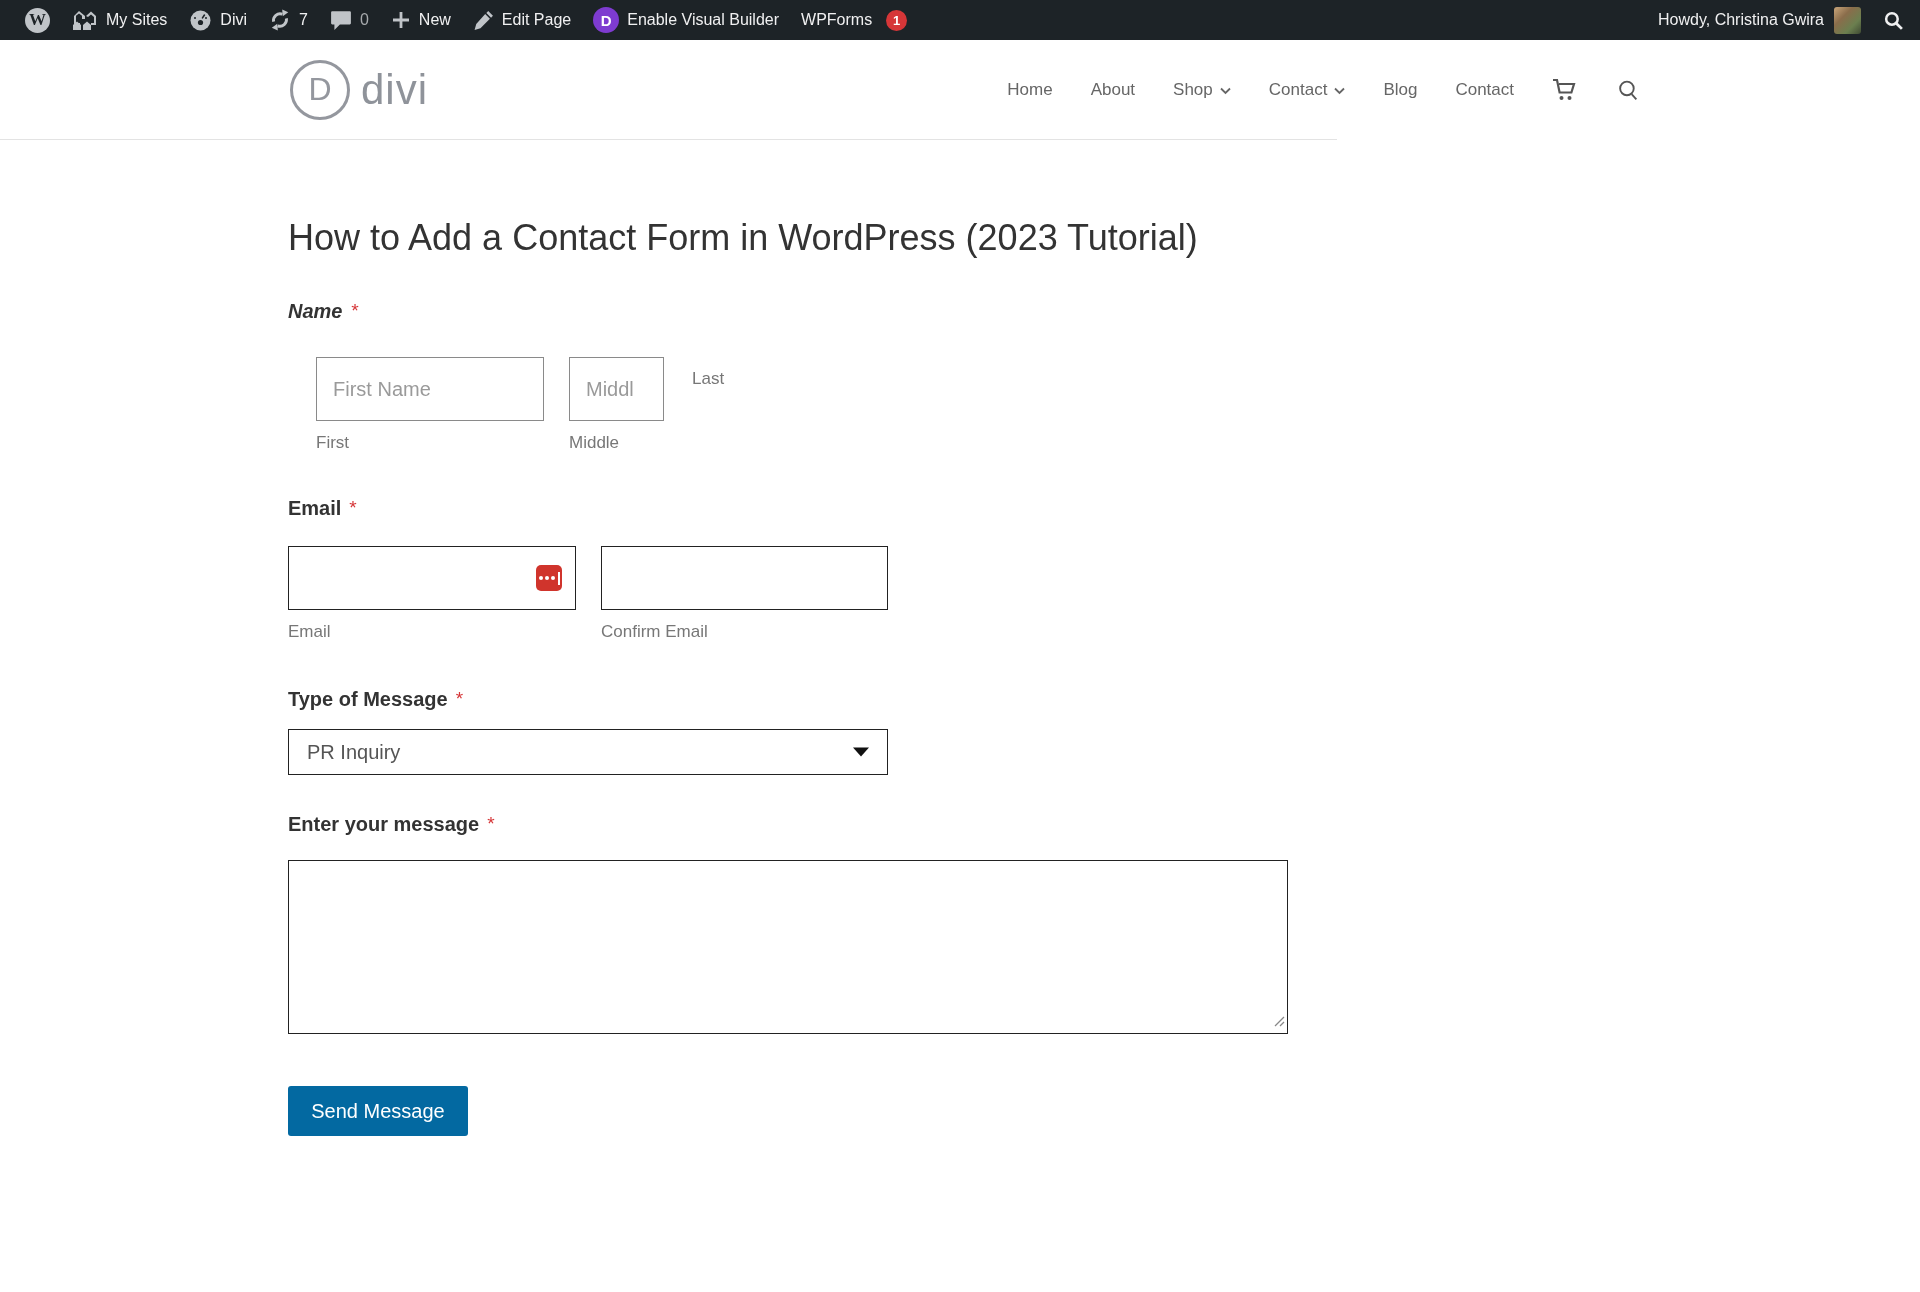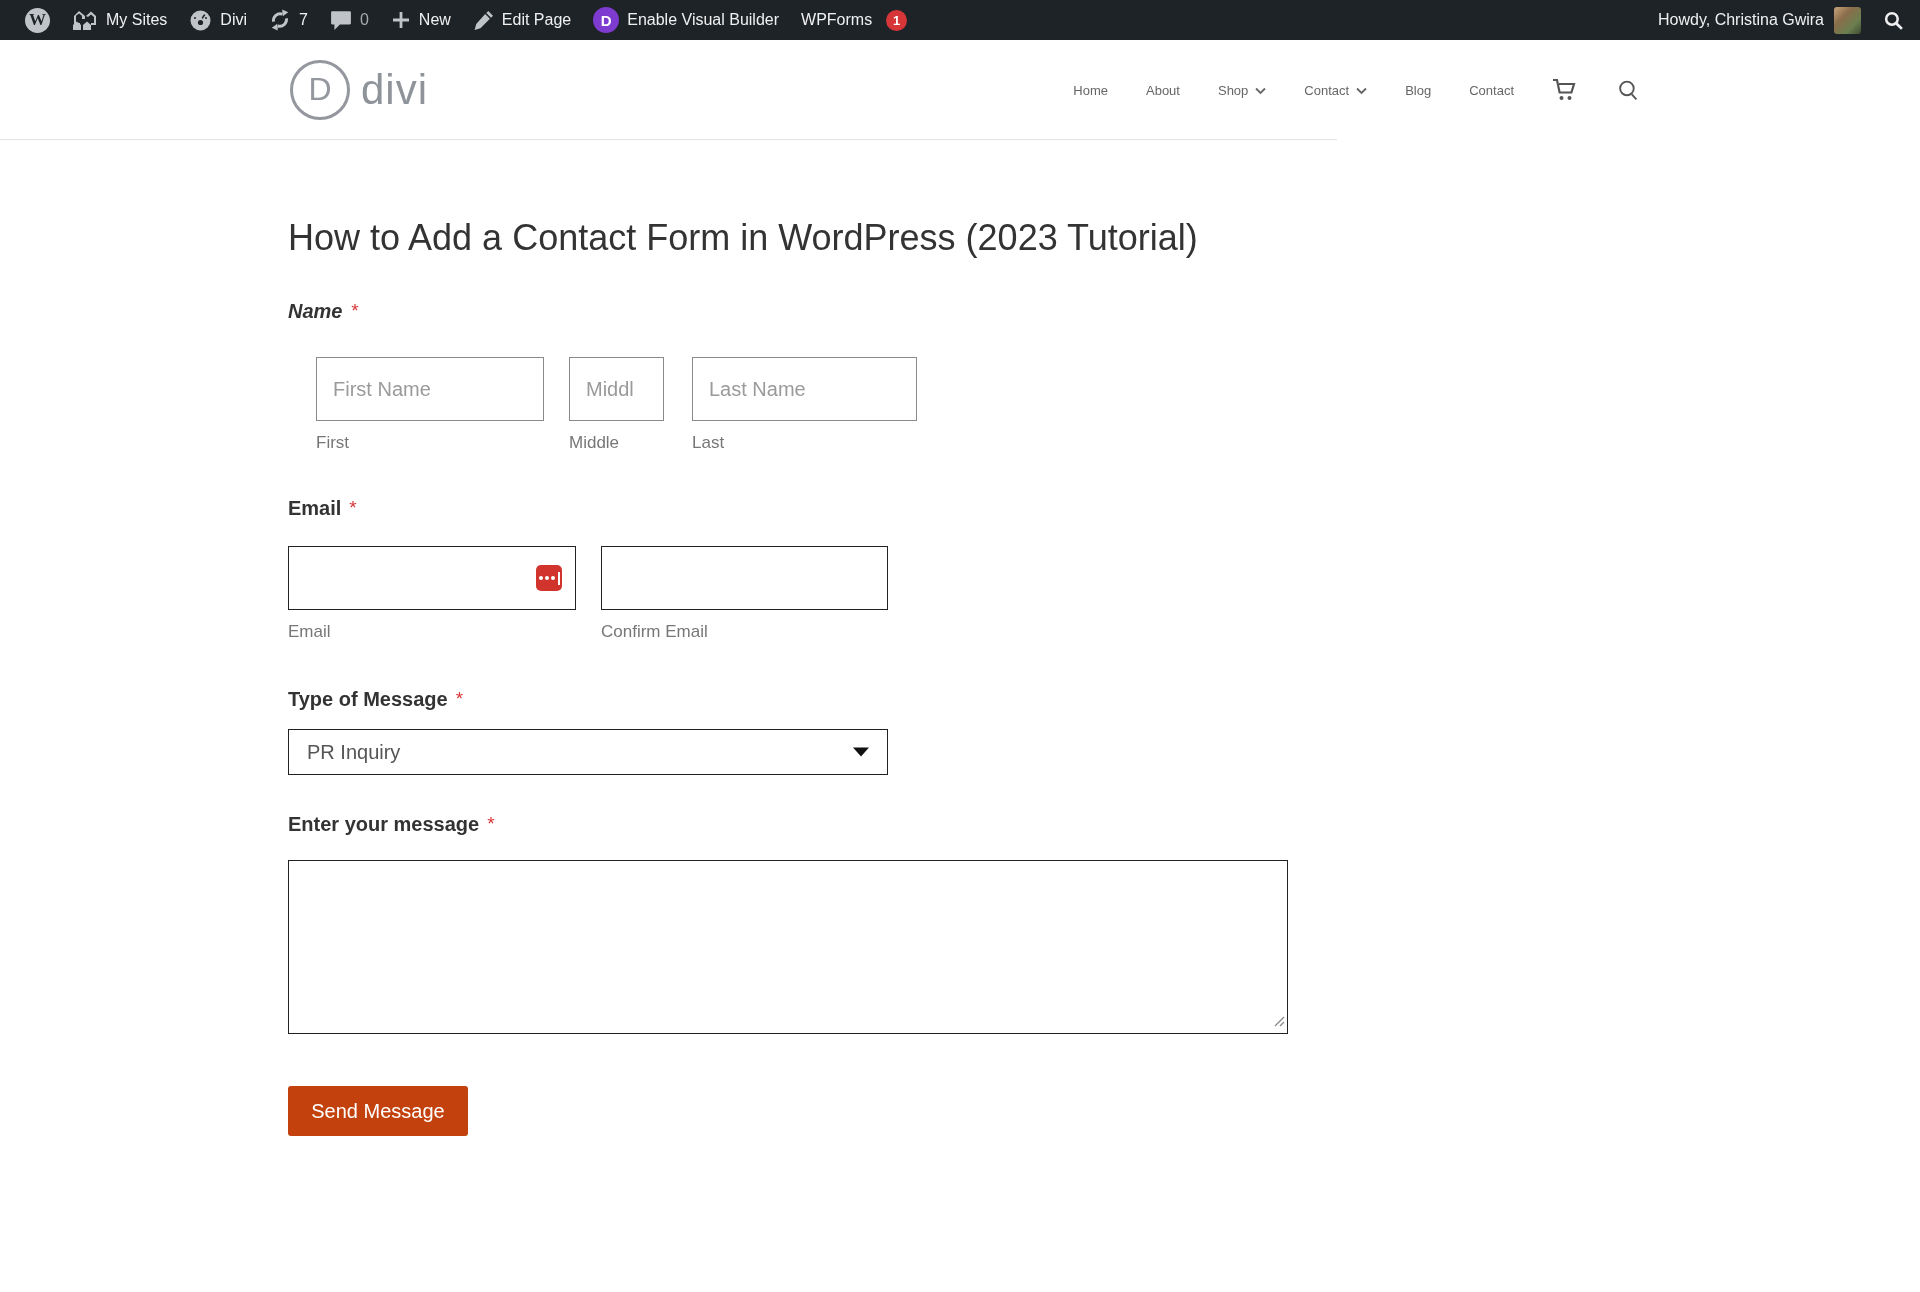--- a/index.html
+++ b/index.html
@@ -17,21 +17,21 @@
   .wpf-badge{ min-width:21px; height:21px; border-radius:50%; background:#d63638; color:#fff; font-size:13px; font-weight:700; display:flex; align-items:center; justify-content:center; margin-left:6px; }
   .ab-right{ margin-left:auto; display:flex; align-items:center; }
   .avatar{ width:27px; height:27px; border-radius:3px; background:linear-gradient(135deg,#c9a57a 0%,#8a6d4b 35%,#6b7f4f 70%,#3f4a33 100%); }
 
   
   .site-header{ position:relative; height:100px; background:#fff; }
   .header-rule{ position:absolute; left:0; bottom:0; width:1337px; height:1px; background:#e3e3e3; }
   .logo{ position:absolute; left:290px; top:50%; transform:translateY(-50%); display:flex; align-items:center; gap:11px; cursor:pointer; }
   .logo-circle{ width:60px; height:60px; border:3px solid #94979e; border-radius:50%; color:#94979e; font-size:32px; display:flex; align-items:center; justify-content:center; padding-bottom:2px; }
   .logo-text{ font-size:42px; color:#8f939a; letter-spacing:1px; }
-  .main-nav{ position:absolute; right:280px; top:0; height:100%; display:flex; align-items:center; gap:38px; font-size:13px; color:#666; }
+  .main-nav{ position:absolute; right:280px; top:0; height:100%; display:flex; align-items:center; gap:38px; font-size:17px; color:#666; }
   .nav-link{ display:flex; align-items:center; gap:7px; cursor:pointer; }
   .nav-icon-stroke{ stroke:#666; fill:none; }
 
   
   .content{ width:1000px; margin-left:288px; }
   .page-title{ margin-top:72px; font-size:36px; line-height:52px; font-weight:400; color:#333; }
 
   .field-label{ display:flex; align-items:flex-start; gap:8px; font-size:20px; font-weight:700; color:#333; }
   .req{ color:#d63638; font-weight:400; font-size:19px; }
   .sublabel{ margin-top:12px; font-size:17px; color:#777; }
@@ -59,21 +59,21 @@
   .lp-dot{ width:4px; height:4px; border-radius:50%; background:#fff; }
   .lp-bar{ width:2px; height:13px; background:#fff; margin-left:1px; }
 
   .select-box{ margin-top:18px; width:600px; height:46px; border:1px solid #222; display:flex; align-items:center; padding:0 18px; font-size:20px; color:#555; position:relative; cursor:pointer; background:#fff; }
   .select-arrow{ position:absolute; right:18px; top:50%; transform:translateY(-50%); width:0; height:0; border-left:8px solid transparent; border-right:8px solid transparent; border-top:9px solid #111; }
 
   .textarea-wrap{ position:relative; margin-top:24px; width:1000px; }
   textarea{ display:block; width:1000px; height:174px; border:1px solid #222; resize:none; outline:none; font-family:"Liberation Sans",sans-serif; font-size:20px; padding:12px 16px; }
   .resize-handle{ position:absolute; right:3px; bottom:3px; cursor:nwse-resize; }
 
-  .submit-btn{ margin-top:52px; width:180px; height:50px; background:#c2410c; color:#fff; border:none; border-radius:3px; font-size:20px; font-family:"Liberation Sans",sans-serif; cursor:pointer; }
+  .submit-btn{ margin-top:52px; width:180px; height:50px; background:#0369a1; color:#fff; border:none; border-radius:3px; font-size:20px; font-family:"Liberation Sans",sans-serif; cursor:pointer; }
 </style>
 </head>
 <body>
 
 <div class="admin-bar">
   <div class="ab-item">
     <span class="wp-logo-circle">W</span>
   </div>
   <div class="ab-item">
     <span>
@@ -216,21 +216,20 @@
   <div class="row row-name">
     <div class="col-first">
       <input type="text" placeholder="First Name" style="">
       <div class="sublabel">First</div>
     </div>
     <div class="col-middle">
       <input type="text" placeholder="Middl" style="">
       <div class="sublabel">Middle</div>
     </div>
     <div class="col-last">
-      <input type="text" placeholder="Last Name" style="">
       <div class="sublabel">Last</div>
     </div>
   </div>
 
   
   <div class="field-label mt-email-label">
     <span>Email</span>
     <span class="req">*</span>
   </div>
   <div class="row row-email">

